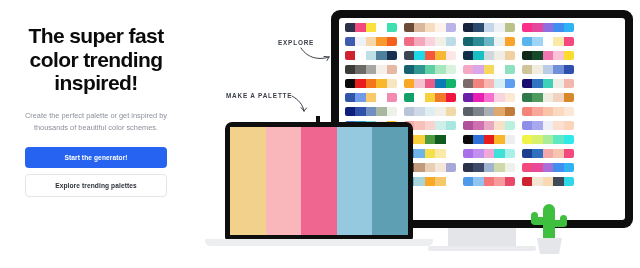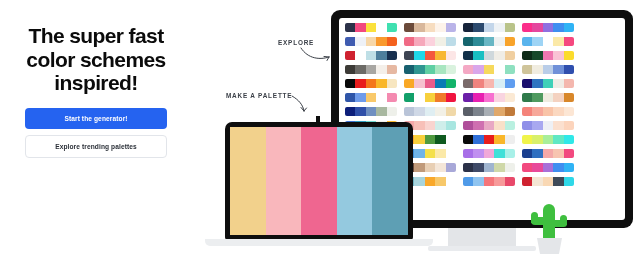--- a/index.html
+++ b/index.html
@@ -201,23 +201,24 @@
   }
 </style>
 </head>
 <body>
 
 <div id="stage">
 
   <div class="hero">
     <h1 class="hero-title">
       <span>The super fast</span><br>
-      <span>color schemes</span><br>
+      <span>color trending</span><br>
       <span>inspired!</span>
     </h1>
+    <p class="hero-sub">Create the perfect palette or get inspired by thousands of beautiful color schemes.</p>
     <div class="btns">
       <button class="btn btn-primary">Start the generator!</button>
       <button class="btn btn-secondary">Explore trending palettes</button>
     </div>
   </div>
 
   <div class="annot annot-explore">EXPLORE</div>
   <svg class="arrow-svg arrow-explore" width="34" height="16" viewBox="0 0 34 16">
     <path d="M1 2 C 8 13, 20 14, 29 11" stroke="#3a3f47" stroke-width="1" fill="none" stroke-linecap="round"></path>
     <path d="M29 11 L 24 10.5 M29 11 L 27 14.5" stroke="#3a3f47" stroke-width="1" fill="none" stroke-linecap="round"></path>

